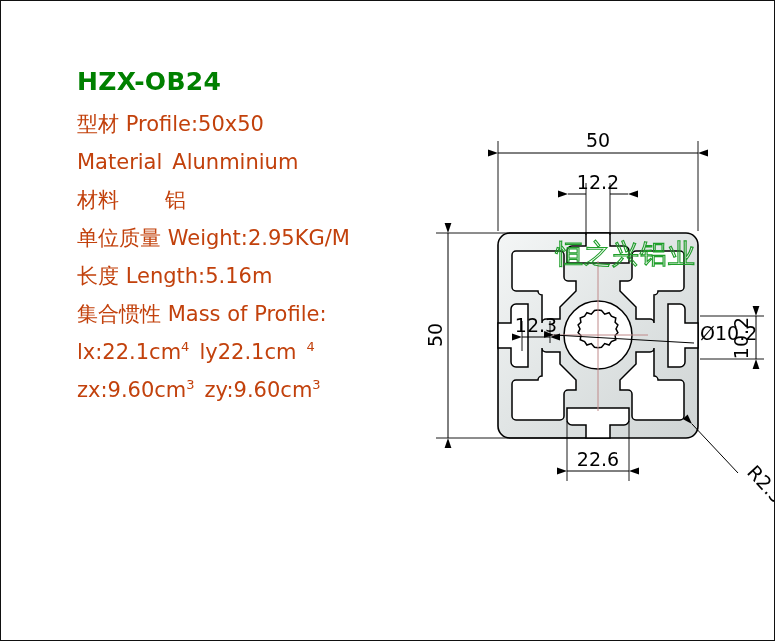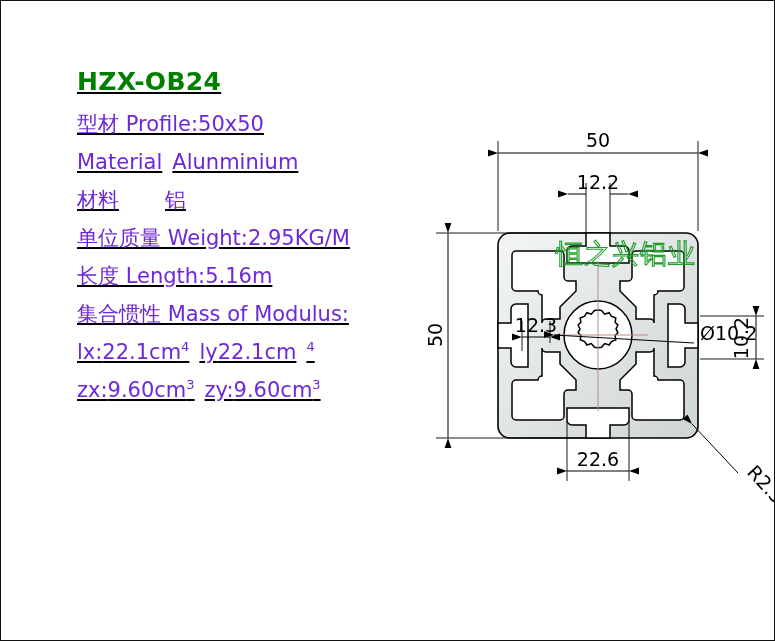--- a/index.html
+++ b/index.html
@@ -17,33 +17,32 @@
     overflow: hidden;
     font-family: "DejaVu Sans", "Liberation Sans", sans-serif;
   }
 
   
   #spec-block {
     position: absolute;
     left: 76px;
     top: 66px;
     width: 390px;
-    text-decoration: underline;
   }
   .spec-title {
     color: #008000;
     font-size: 25px;
     font-weight: bold;
     letter-spacing: 0.3px;
     line-height: 30px;
     margin-bottom: 8px;
     white-space: nowrap;
   }
   .spec-line {
-    color: #6d28d9;
+    color: #c2410c;
     font-size: 21px;
     line-height: 38px;
     white-space: nowrap;
   }
   .spec-line.indent { padding-left: 68px; }
   .spec-line sup {
     font-size: 13px;
     vertical-align: super;
     line-height: 0;
   }
@@ -98,21 +97,21 @@
 
     <div class="spec-line">
       <span>单位质量 Weight:</span><span>2.95KG/M</span>
     </div>
 
     <div class="spec-line">
       <span>长度 Length:</span><span>5.16m</span>
     </div>
 
     <div class="spec-line">
-      <span>集合惯性 Mass of Modulus:</span>
+      <span>集合惯性 Mass of Profile:</span>
     </div>
 
     <div class="spec-line">
       <span>lx:</span><span>22.1cm</span><sup>4</sup><span class="gap-sm"></span><span>ly</span><span>22.1cm</span><span class="gap-sm"></span><sup>4</sup>
     </div>
 
 
     <div class="spec-line">
       <span>zx:</span><span>9.60cm</span><sup>3</sup><span class="gap-sm"></span><span>zy:</span><span>9.60cm</span><sup>3</sup>
     </div>

